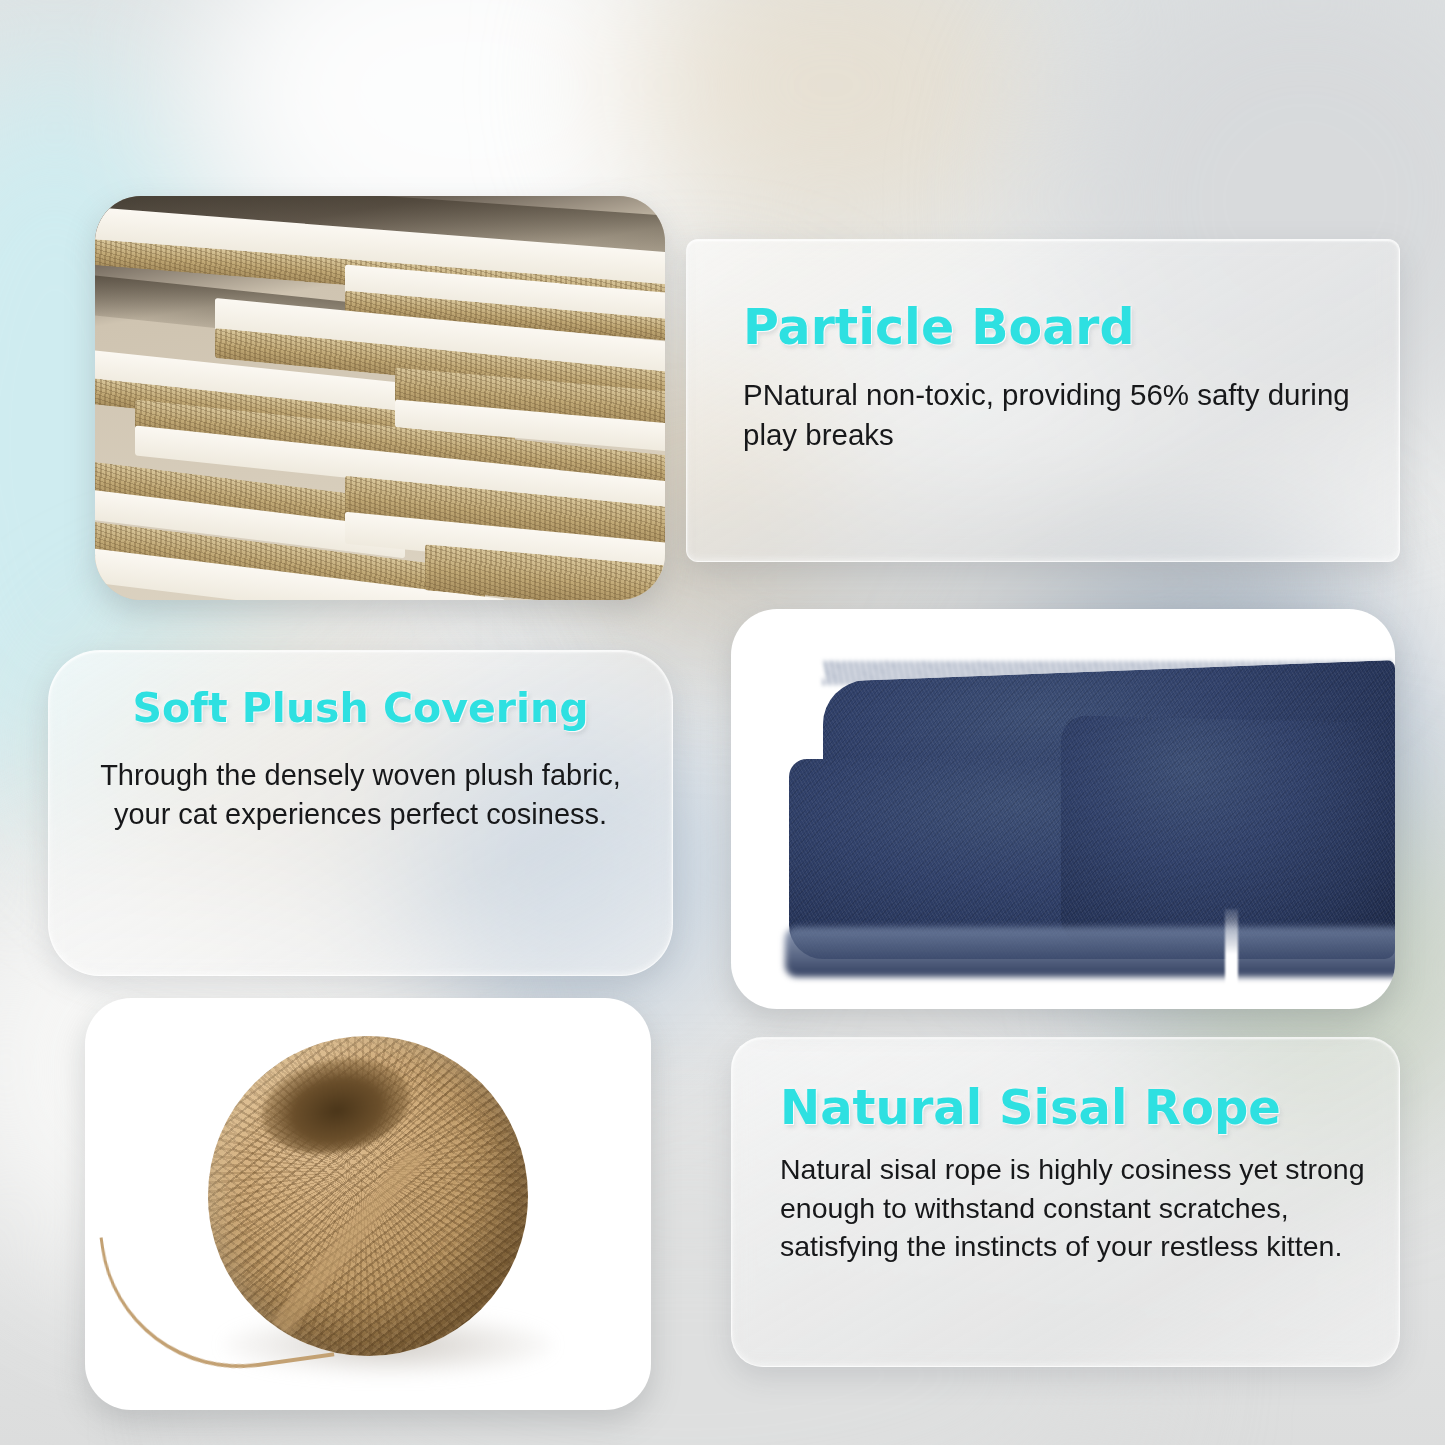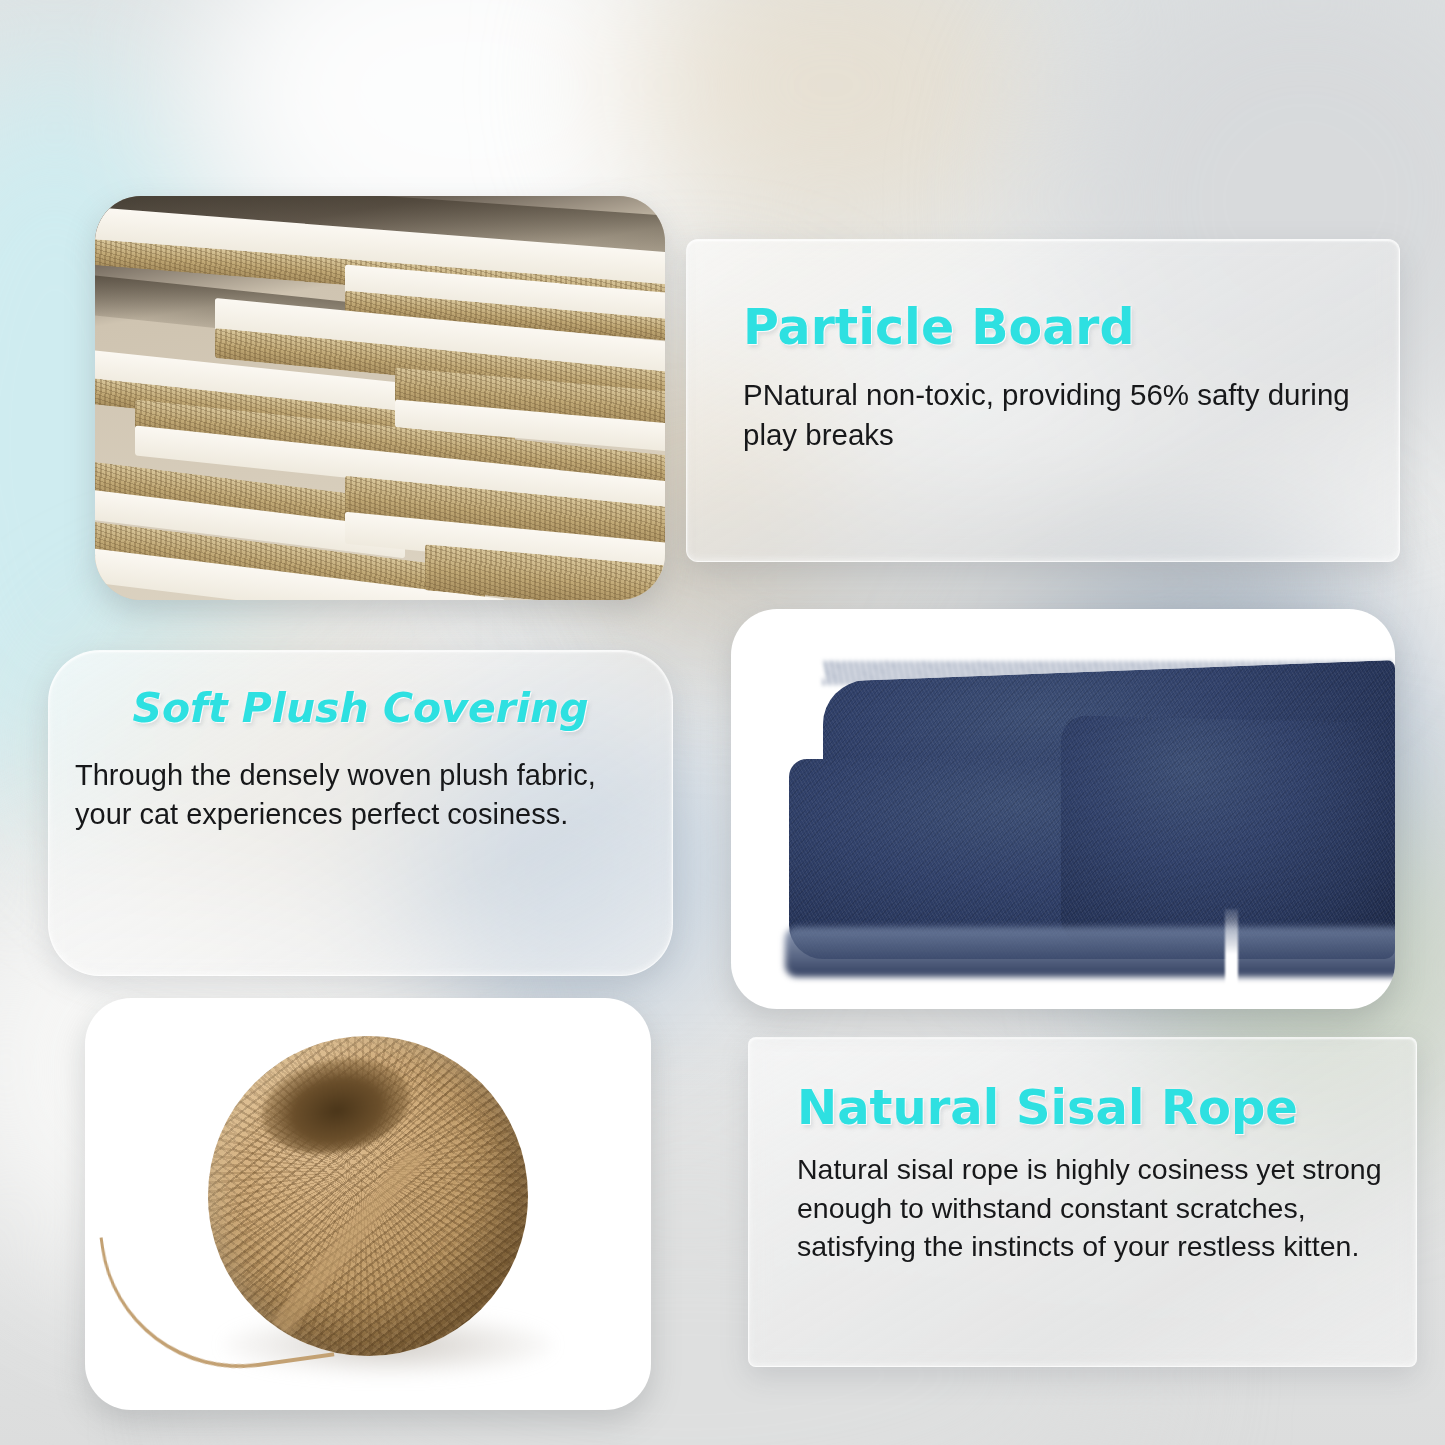--- a/index.html
+++ b/index.html
@@ -164,33 +164,31 @@
 
   
   #card-plush-text {
     left:48px; top:650px; width:625px; height:326px;
     border-radius:52px;
   }
   #card-plush-text .card-title {
     font-size:41px;
     text-align:center;
     margin:36px 0 0 0;
-    font-style:italic;
   }
   #card-plush-text .card-body {
     font-size:29px;
-    text-align:left;
+    text-align:center;
     margin:26px 26px 0 26px;
   }
 
   
   #card-sisal-text {
     left:731px; top:1037px; width:669px; height:330px;
-    border-radius:8px;
-    margin-left:17px;
+    border-radius:32px;
   }
   #card-sisal-text .card-title {
     font-size:48px;
     margin:44px 0 0 48px;
   }
   #card-sisal-text .card-body {
     font-size:28.5px;
     margin:18px 0 0 48px;
   }
 

